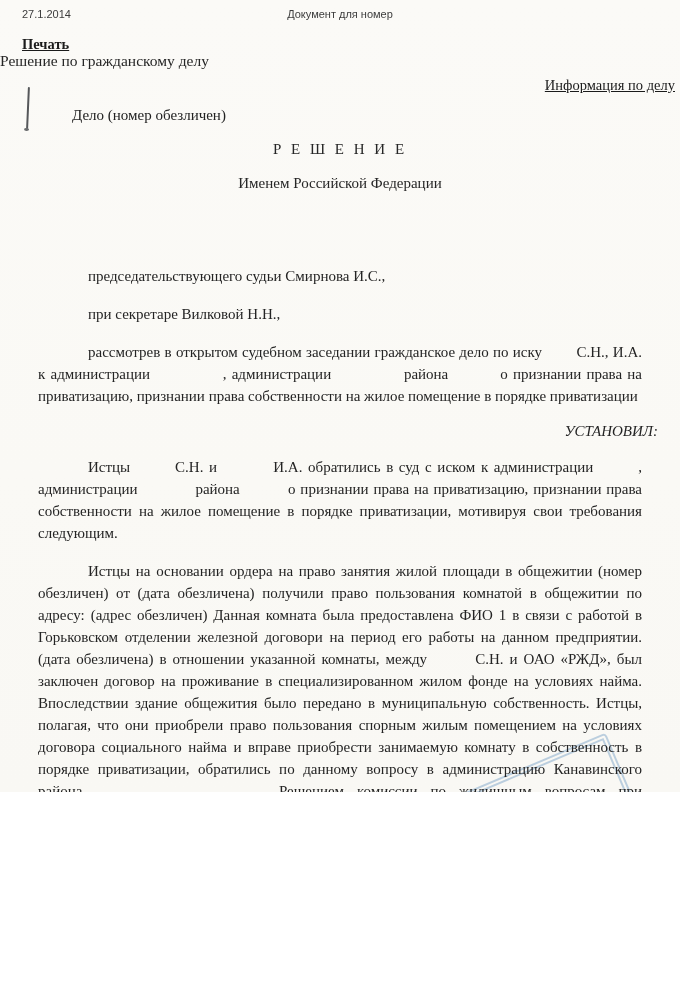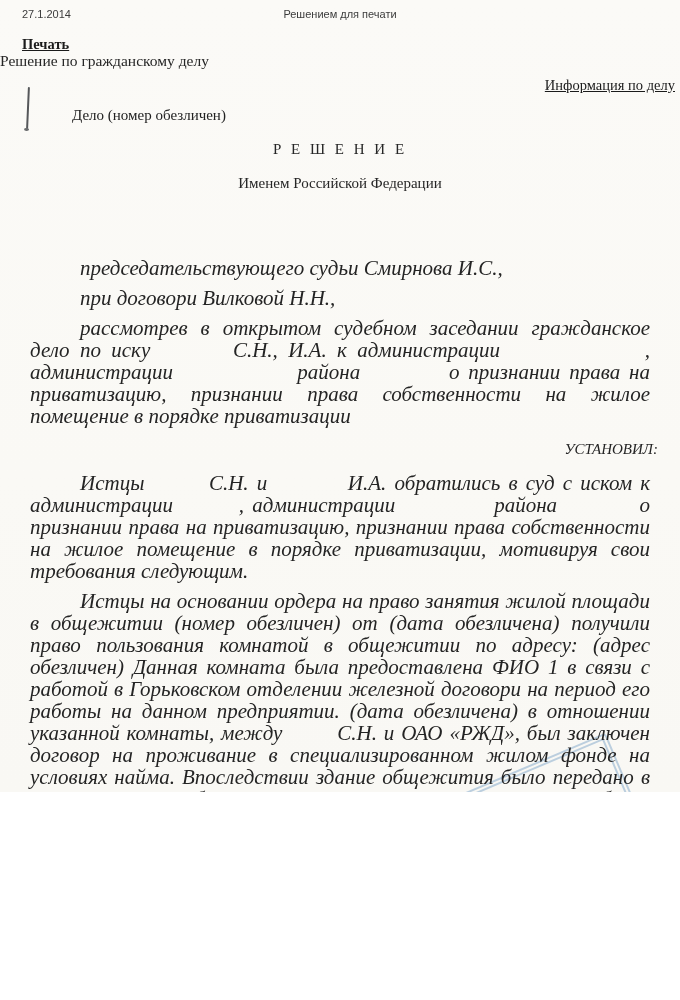--- a/index.html
+++ b/index.html
@@ -41,22 +41,22 @@
   .heading-center {
     position:absolute; left:0; right:0; text-align:center;
     font-size:15px; color:#262626;
   }
   .decision-heading { top:141px; letter-spacing:3px; }
   .decision-subheading { top:175px; }
   .body-flow {
     position:absolute; left:22px; right:22px; top:249px; z-index:1;
   }
   .body-flow p {
-    margin:8px; font-size:21px; line-height:22px;
-    text-align:justify; text-indent:50px; color:#242424;font-style:italic;
+    margin:16px; font-size:15px; line-height:22px;
+    text-align:justify; text-indent:50px; color:#242424;
   }
   .intro-line { margin-top:0; }
   .mt { margin-top:11px; }
   .section-heading {
     text-align:right; font-size:15px; margin:14px 0 14px 0;
     color:#242424;
     font-style:italic;
   }
   .watermark-stamp {
     position:absolute; left:363px; top:782px;
@@ -79,21 +79,21 @@
     font-family:Liberation Sans, sans-serif;
     font-size:11px; color:#4d4d4d;
   }
 </style>
 </head>
 <body>
 
 <div class="page">
 
   <div class="print-meta print-date">27.1.2014</div>
-  <div class="print-meta print-title">Решением для печати</div>
+  <div class="print-meta print-title">Документ для номер</div>
 
   <span class="doc-link print-link">Печать</span>
   <div class="doc-title">Решение по гражданскому делу</div>
   <span class="doc-link case-info-link">Информация по делу</span>
 
   <div class="pen-mark"></div>
 
   <div class="case-line">Дело (номер обезличен)</div>
 
   <div class="heading-center decision-heading">Р Е Ш Е Н И Е</div>
@@ -101,21 +101,21 @@
 
   <div class="watermark-stamp" style="color: rgb(127, 166, 201); border-color: rgb(127, 166, 201);">
     <div class="wm-small">Юрист</div>
     <div class="wm-big">Михаил Бабин</div>
     <div class="wm-mid">и Коллеги</div>
     <div class="wm-url">www.mbabin.ru</div>
   </div>
 
   <div class="body-flow">
     <p class="intro-line">председательствующего судьи Смирнова И.С.,</p>
-    <p class="mt">при договори Вилковой Н.Н.,</p>
+    <p class="mt">при секретаре Вилковой Н.Н.,</p>
     <p class="mt">рассмотрев в открытом судебном заседании гражданское дело по иску&nbsp;&nbsp;&nbsp;&nbsp;&nbsp;&nbsp;&nbsp;&nbsp;С.Н., И.А. к администрации&nbsp;&nbsp;&nbsp;&nbsp;&nbsp;&nbsp;&nbsp;&nbsp;&nbsp;&nbsp;&nbsp;&nbsp;&nbsp;&nbsp;, администрации&nbsp;&nbsp;&nbsp;&nbsp;&nbsp;&nbsp;&nbsp;&nbsp;&nbsp;&nbsp;&nbsp;&nbsp;&nbsp;&nbsp;района&nbsp;&nbsp;&nbsp;&nbsp;&nbsp;&nbsp;&nbsp;&nbsp;&nbsp;&nbsp;о признании права на приватизацию, признании права собственности на жилое помещение в порядке приватизации</p>
     <div class="section-heading">УСТАНОВИЛ:</div>
     <p>Истцы&nbsp;&nbsp;&nbsp;&nbsp;&nbsp;&nbsp;&nbsp;&nbsp;С.Н. и&nbsp;&nbsp;&nbsp;&nbsp;&nbsp;&nbsp;&nbsp;&nbsp;&nbsp;&nbsp;И.А. обратились в суд с иском к администрации&nbsp;&nbsp;&nbsp;&nbsp;&nbsp;&nbsp;&nbsp;&nbsp;, администрации&nbsp;&nbsp;&nbsp;&nbsp;&nbsp;&nbsp;&nbsp;&nbsp;&nbsp;&nbsp;&nbsp;&nbsp;района&nbsp;&nbsp;&nbsp;&nbsp;&nbsp;&nbsp;&nbsp;&nbsp;&nbsp;&nbsp;о признании права на приватизацию, признании права собственности на жилое помещение в порядке приватизации, мотивируя свои требования следующим.</p>
     <p class="mt">Истцы на основании ордера на право занятия жилой площади в общежитии (номер обезличен) от (дата обезличена) получили право пользования комнатой в общежитии по адресу: (адрес обезличен) Данная комната была предоставлена ФИО 1 в связи с работой в Горьковском отделении железной договори на период его работы на данном предприятии. (дата обезличена) в отношении указанной комнаты, между&nbsp;&nbsp;&nbsp;&nbsp;&nbsp;&nbsp;&nbsp;&nbsp;С.Н. и ОАО «РЖД», был заключен договор на проживание в специализированном жилом фонде на условиях найма. Впоследствии здание общежития было передано в муниципальную собственность. Истцы, полагая, что они приобрели право пользования спорным жилым помещением на условиях договора социального найма и вправе приобрести занимаемую комнату в собственность в порядке приватизации, обратились по данному вопросу в администрацию Канавинского района&nbsp;&nbsp;&nbsp;&nbsp;&nbsp;&nbsp;&nbsp;&nbsp;&nbsp;&nbsp;&nbsp;&nbsp;&nbsp;&nbsp;. Решением комиссии по жилищным вопросам при администрации&nbsp;&nbsp;&nbsp;&nbsp;&nbsp;&nbsp;&nbsp;&nbsp;&nbsp;&nbsp;&nbsp;&nbsp;района&nbsp;&nbsp;&nbsp;&nbsp;&nbsp;&nbsp;&nbsp;&nbsp;&nbsp;&nbsp;&nbsp;&nbsp;истцам было отказано в заключении договора социального найма на основании ст. 63 ЖК РФ, т.к. не представлено решение о предоставлении данного жилого помещения. С указанным решением администрации истцы не согласны, считают, что оно препятствует реализации права на приватизацию жилого помещения. Поскольку указанная комната является жилым помещением, изолированным от других помещений, и здание общежития передано в муниципальную собственность, к рассматриваемым правоотношениям подлежат применению нормы Жилищного кодекса РФ о договоре социального найма. В указанной комнате зарегистрированы и проживают истцы с 1991 года, оплачивают коммунальные услуги, несут расходы по содержанию и ремонту жилого помещения. Истцы ранее в приватизации не участвовали.</p>
   </div>
 
   <div class="page-num">1/8</div>
 
 </div>
 

